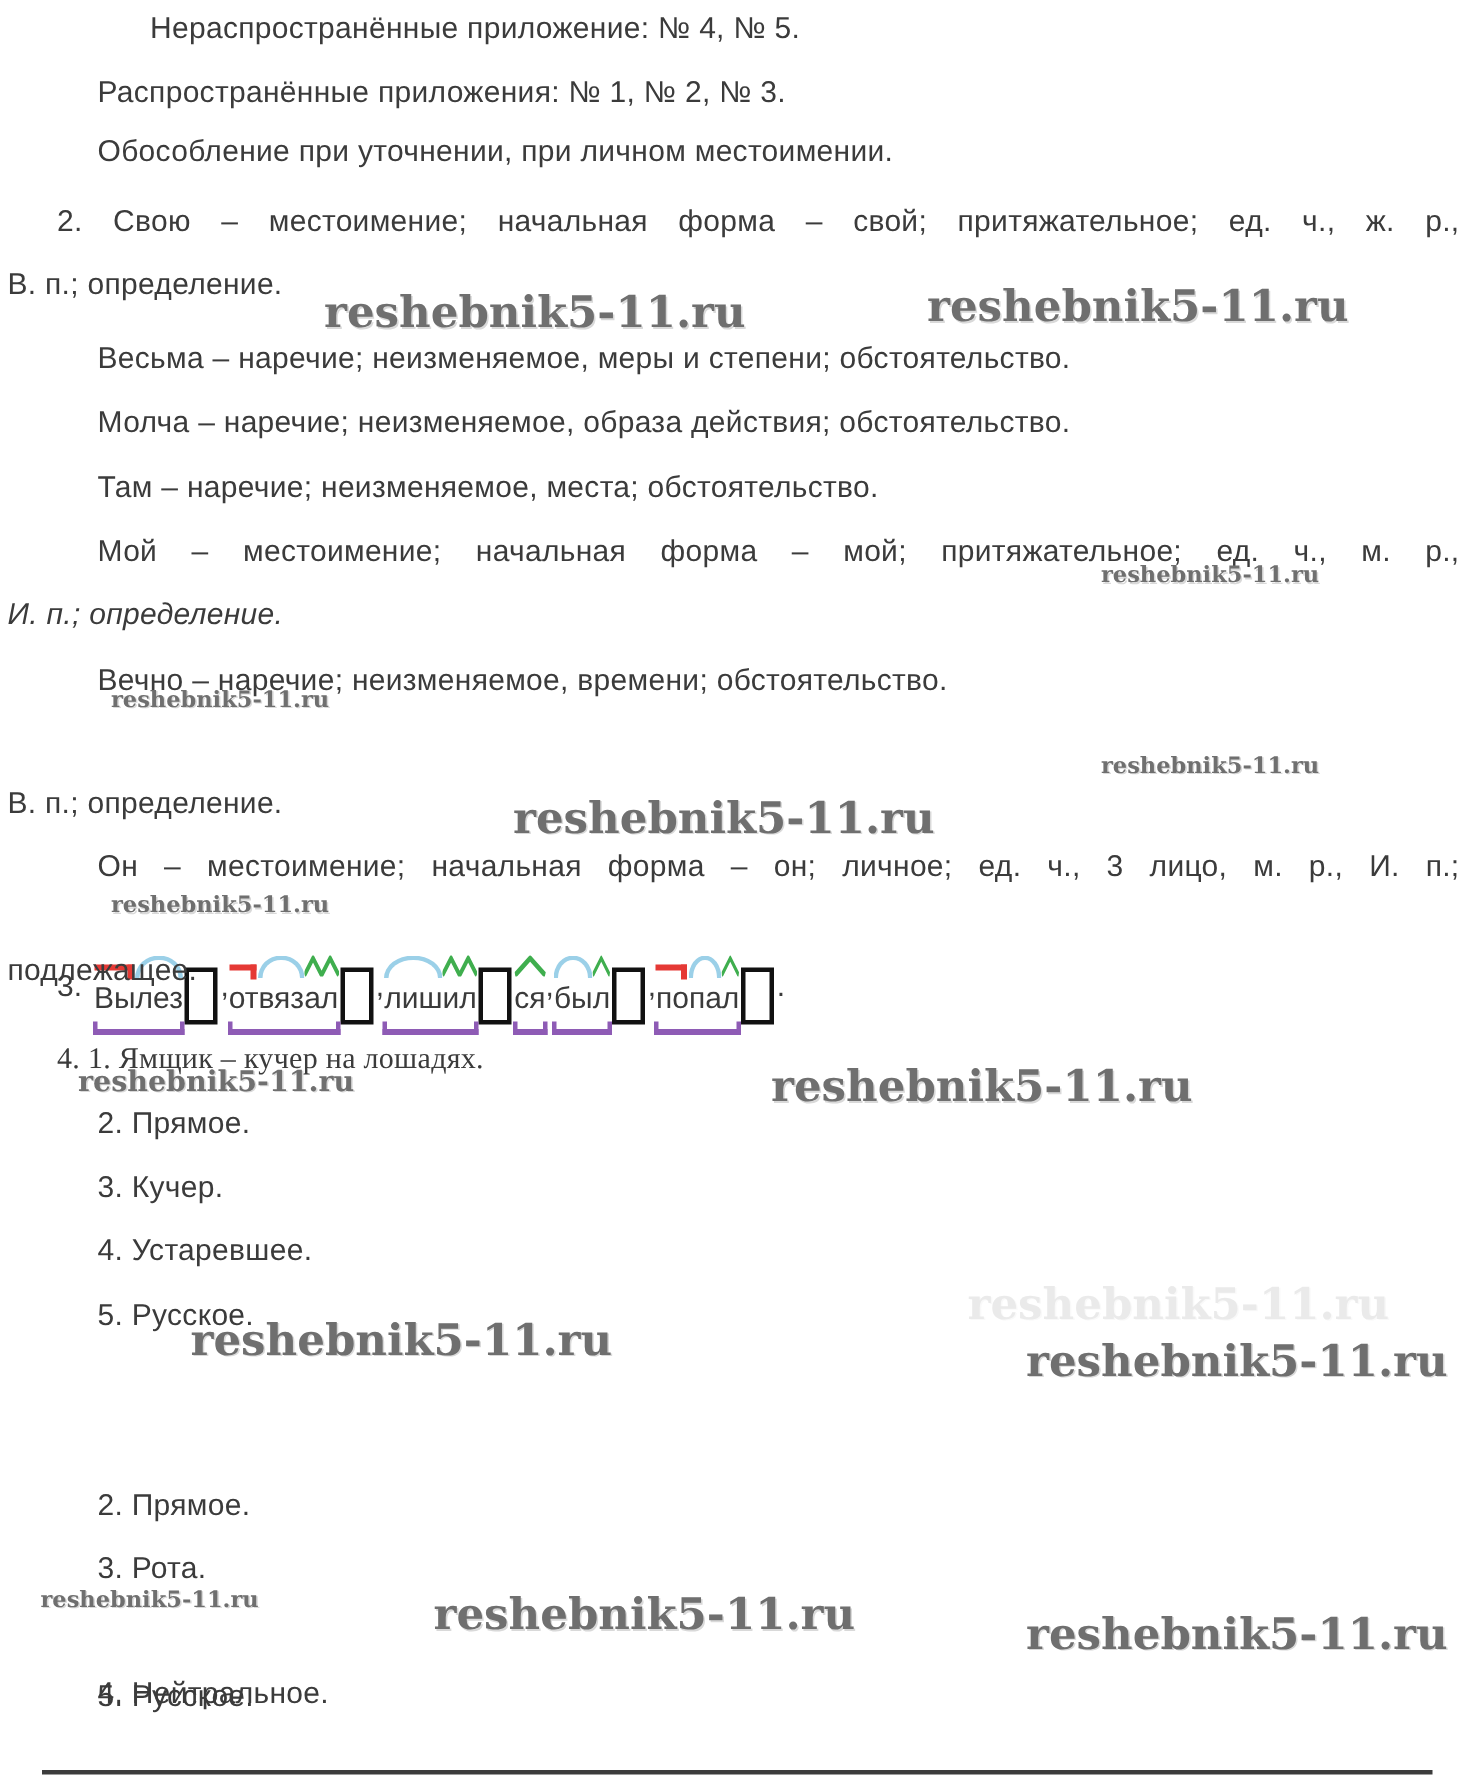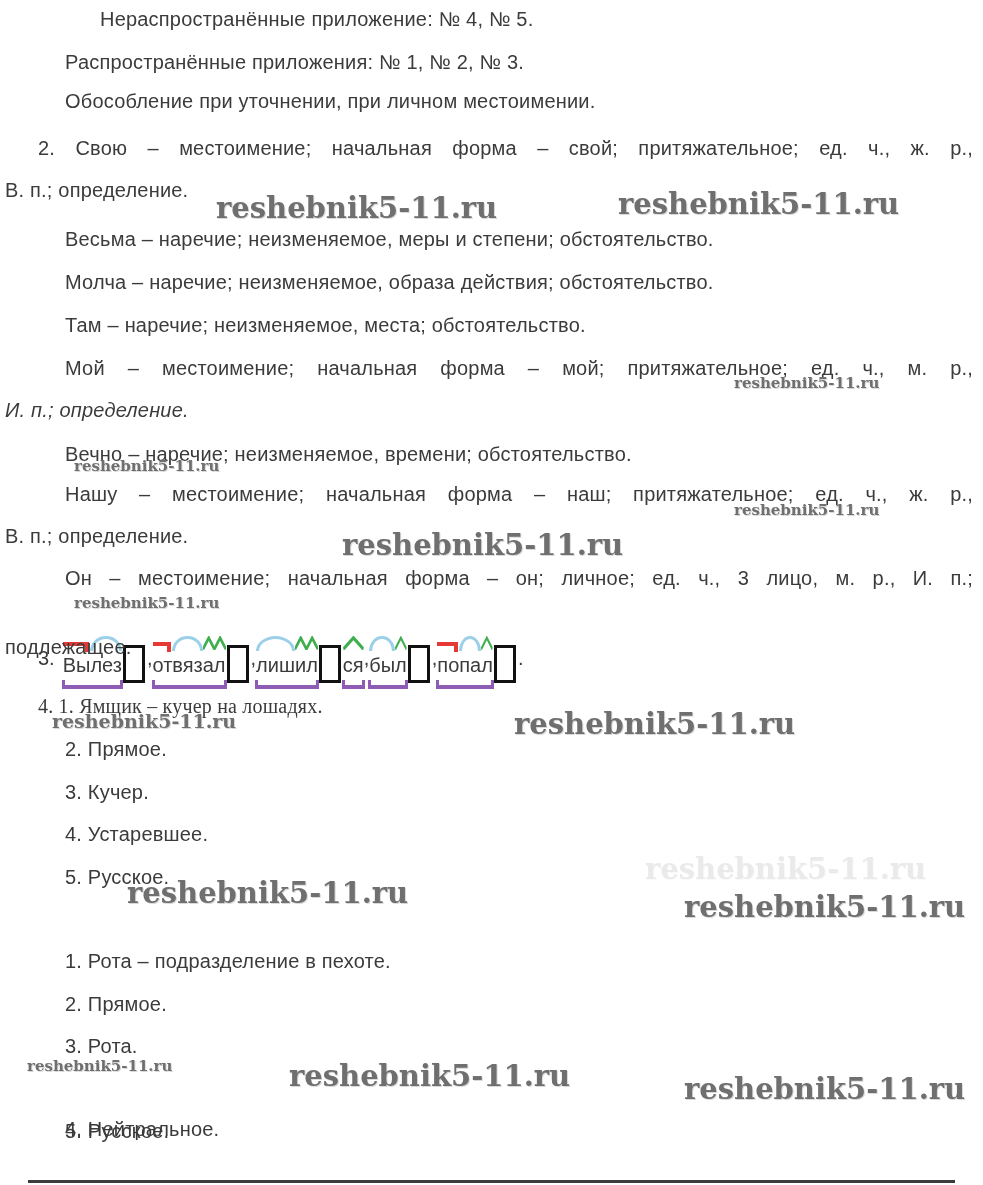--- a/index.html
+++ b/index.html
@@ -101,30 +101,28 @@
     <div class="tline" style="left: 65px; top: 49px;">Распространённые приложения: № 1, № 2, № 3.</div>
     <div class="tline" style="left: 65px; top: 88px;">Обособление при уточнении, при личном местоимении.</div>
     <div class="tline just" style="left: 38px; top: 135px; width: 935px;">2. Свою – местоимение; начальная форма – свой; притяжательное; ед. ч., ж. р.,</div>
     <div class="tline" style="left: 5px; top: 177px;">В. п.; определение.</div>
     <div class="tline" style="left: 65px; top: 226px;">Весьма – наречие; неизменяемое, меры и степени; обстоятельство.</div>
     <div class="tline" style="left: 65px; top: 269px;">Молча – наречие; неизменяемое, образа действия; обстоятельство.</div>
     <div class="tline" style="left: 65px; top: 312px;">Там – наречие; неизменяемое, места; обстоятельство.</div>
     <div class="tline just" style="left: 65px; top: 355px; width: 908px;">Мой – местоимение; начальная форма – мой; притяжательное; ед. ч., м. р.,</div>
     <div class="tline" style="left: 5px; top: 397px; font-style: italic;">И. п.; определение.</div>
     <div class="tline" style="left: 65px; top: 441px;">Вечно – наречие; неизменяемое, времени; обстоятельство.</div>
-    <div class="tline just" style="left: 65px; top: 481px; width: 908px;">Нашу – местоимение; начальная форма – наш; притяжательное; ед. ч., ж. р.,</div>
     <div class="tline" style="left: 5px; top: 523px;">В. п.; определение.</div>
     <div class="tline just" style="left: 65px; top: 565px; width: 908px;">Он – местоимение; начальная форма – он; личное; ед. ч., 3 лицо, м. р., И. п.;</div>
     <div class="tline" style="left: 5px; top: 608px; margin-top: 26px;">подлежащее.</div>
     <div class="tline" style="left: 38px; top: 693px; font-family: Liberation Serif, serif;">4. 1. Ямщик – кучер на лошадях.</div>
     <div class="tline" style="left: 65px; top: 736px;">2. Прямое.</div>
     <div class="tline" style="left: 65px; top: 779px;">3. Кучер.</div>
     <div class="tline" style="left: 65px; top: 821px;">4. Устаревшее.</div>
     <div class="tline" style="left: 65px; top: 864px;">5. Русское.</div>
-    <div class="tline" style="left: 65px; top: 948px;">1. Рота – подразделение в пехоте.</div>
     <div class="tline" style="left: 65px; top: 991px;">2. Прямое.</div>
     <div class="tline" style="left: 65px; top: 1033px;">3. Рота.</div>
     <div class="tline" style="left: 65px; top: 1116px;">4. Нейтральное.</div>
     <div class="tline" style="left: 65px; top: 1118px;">5. Русское.</div>
     <div class="wm wm-lg" style="left: 216px; top: 191px;">reshebnik5-11.ru</div>
     <div class="wm wm-lg" style="left: 618px; top: 187px;">reshebnik5-11.ru</div>
     <div class="wm wm-sm" style="left: 734px; top: 374px;">reshebnik5-11.ru</div>
     <div class="wm wm-sm" style="left: 74px; top: 457px;">reshebnik5-11.ru</div>
     <div class="wm wm-sm" style="left: 734px; top: 501px;">reshebnik5-11.ru</div>
     <div class="wm wm-lg" style="left: 342px; top: 528px;">reshebnik5-11.ru</div>

